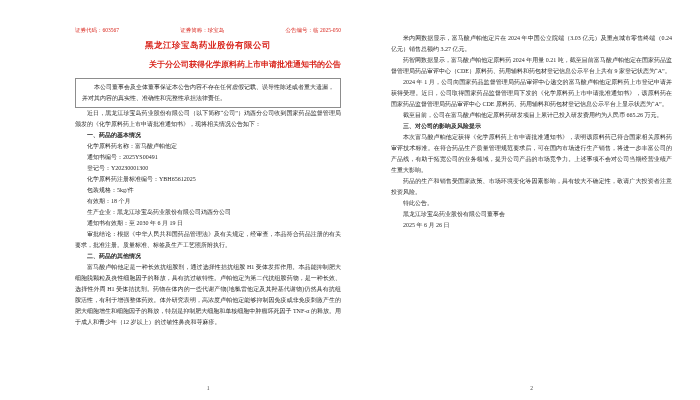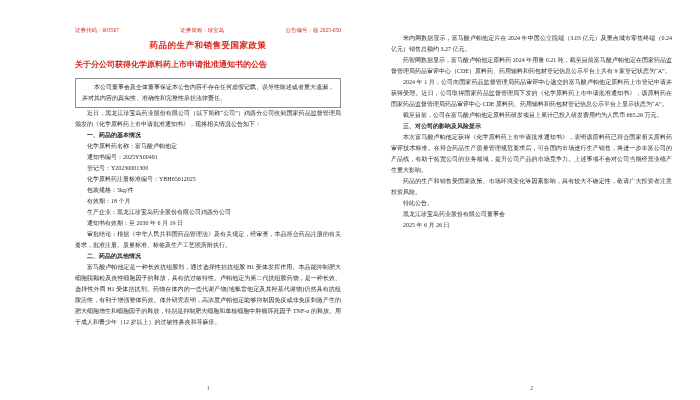--- a/index.html
+++ b/index.html
@@ -15,21 +15,21 @@
 
   .meta-row {
     display:flex; justify-content:space-between; align-items:baseline;
     margin-top:27px; font-size:5.5px; color:var(--accent); white-space:nowrap;
   }
   .company-name {
     margin-top:6px; text-align:center; font-weight:bold;
     font-size:8.5px; color:var(--accent); letter-spacing:0.5px;
   }
   .announcement-title {
-    margin-top:7px; text-align:left; font-weight:bold;
+    margin-top:7px; text-align:right; font-weight:bold;
     font-size:8px; color:var(--accent);
   }
   .disclaimer-box {
     margin-top:8px; border:1px solid #8d8d8d; padding:3px 6px;
   }
   p.t {
     margin:0; font-size:6px; line-height:11px;
     text-align:justify; text-indent:2em;
   }
   p.field { text-align:left; }
@@ -49,21 +49,21 @@
 
 <div class="canvas">
 
   <div class="page page-1">
     <div class="meta-row">
       <span>证券代码：603567</span>
       <span>证券简称：珍宝岛</span>
       <span>公告编号：临 2025-050</span>
     </div>
 
-    <div class="company-name">药品的生产和销售受国家政策</div>
+    <div class="company-name">黑龙江珍宝岛药业股份有限公司</div>
     <div class="announcement-title">关于分公司获得化学原料药上市申请批准通知书的公告</div>
 
     <div class="disclaimer-box">
       <p class="t">本公司董事会及全体董事保证本公告内容不存在任何虚假记载、误导性陈述或者重大遗漏，并对其内容的真实性、准确性和完整性承担法律责任。</p>
     </div>
 
     <p class="t gap-m">近日，黑龙江珍宝岛药业股份有限公司（以下简称“公司”）鸡西分公司收到国家药品监督管理局颁发的《化学原料药上市申请批准通知书》，现将相关情况公告如下：</p>
 
     <p class="t heading">一、药品的基本情况</p>
 

